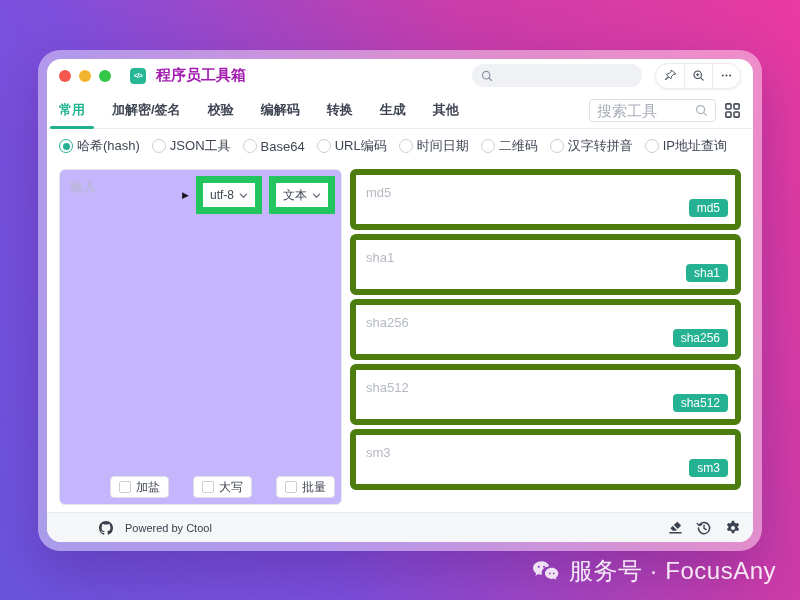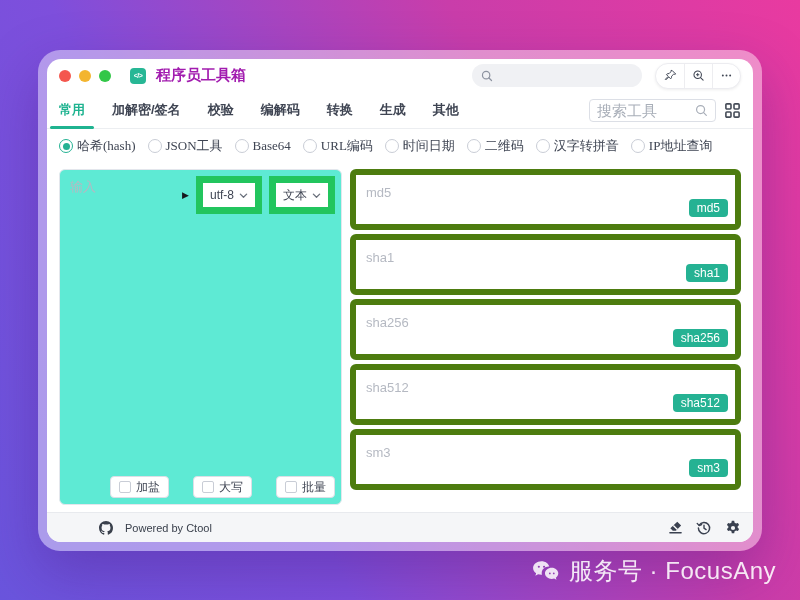--- a/index.html
+++ b/index.html
@@ -41,27 +41,27 @@
   .tab.active::after { content:""; position:absolute; left:-9px; right:-9px; bottom:0; height:3px; border-radius:2px; background:#1fb390; }
   .tab-right { margin-left:auto; display:flex; align-items:center; gap:8px; }
   .tool-search { width:127px; height:23px; border:1px solid #dcdfe6; border-radius:4px;
     display:flex; align-items:center; padding:0 7px; gap:4px; background:#fff; }
   .tool-search input { border:none; outline:none; width:100%; font-size:15px; color:#3f4553; }
   .tool-search input::placeholder { color:#a9afb9; }
   .grid-btn { display:flex; align-items:center; color:#464c58; cursor:pointer; }
   
   .tools { flex-shrink:0; padding:8px 12px 4px; }
   .tool-row { display:flex; align-items:center; gap:12px; margin-bottom:8px; white-space:nowrap; }
-  .radio { display:flex; align-items:center; gap:4px; font-size:13px; color:#3f4553; cursor:pointer;font-family:Liberation Serif, serif; }
+  .radio { display:flex; align-items:center; gap:4px; font-size:13px; color:#3f4553; cursor:pointer; }
   .radio-circle { width:14px; height:14px; border-radius:50%; border:1px solid #c9cdd6; background:#fff; position:relative; flex-shrink:0; }
   .radio.checked .radio-circle { border-color:#25b293; }
   .radio.checked .radio-circle::after { content:""; position:absolute; inset:2.5px; border-radius:50%; background:#25b293; }
   
   .main { flex:1; display:flex; gap:8px; padding:2px 12px 7px; overflow:hidden; }
-  .input-panel { width:283px; flex-shrink:0; border:1px solid #e3e6ec; border-radius:6px; position:relative; background:#5eead4; }
+  .input-panel { width:283px; flex-shrink:0; border:1px solid #e3e6ec; border-radius:6px; position:relative; background:#c4b5fd; }
   .input-panel textarea { position:absolute; left:10px; top:8px; right:100px; bottom:36px; border:none;
     outline:none; resize:none; font-family:inherit; font-size:13px; color:#3f4553; background:transparent; }
   .input-panel textarea::placeholder { color:#b5b9c2; }
   .panel-controls { position:absolute; top:6px; right:6px; display:flex; align-items:center; gap:7px; }
   .collapse-arrow { font-size:9px; color:#16181d; line-height:1; cursor:pointer; }
   .mini-select { height:22px; border:7px solid #22c55e; border-radius:0; background:#fff; display:flex;
     align-items:center; gap:5px; padding:12px 7px; font-size:12px; color:#3f4553; cursor:pointer; }
   .chev { color:#6a707c; display:flex; }
   .panel-options { position:absolute; bottom:6px; right:6px; display:flex; gap:24px; }
   .check-btn { height:22px; border:1px solid #dcdfe6; border-radius:4px; background:#fff; display:flex;

